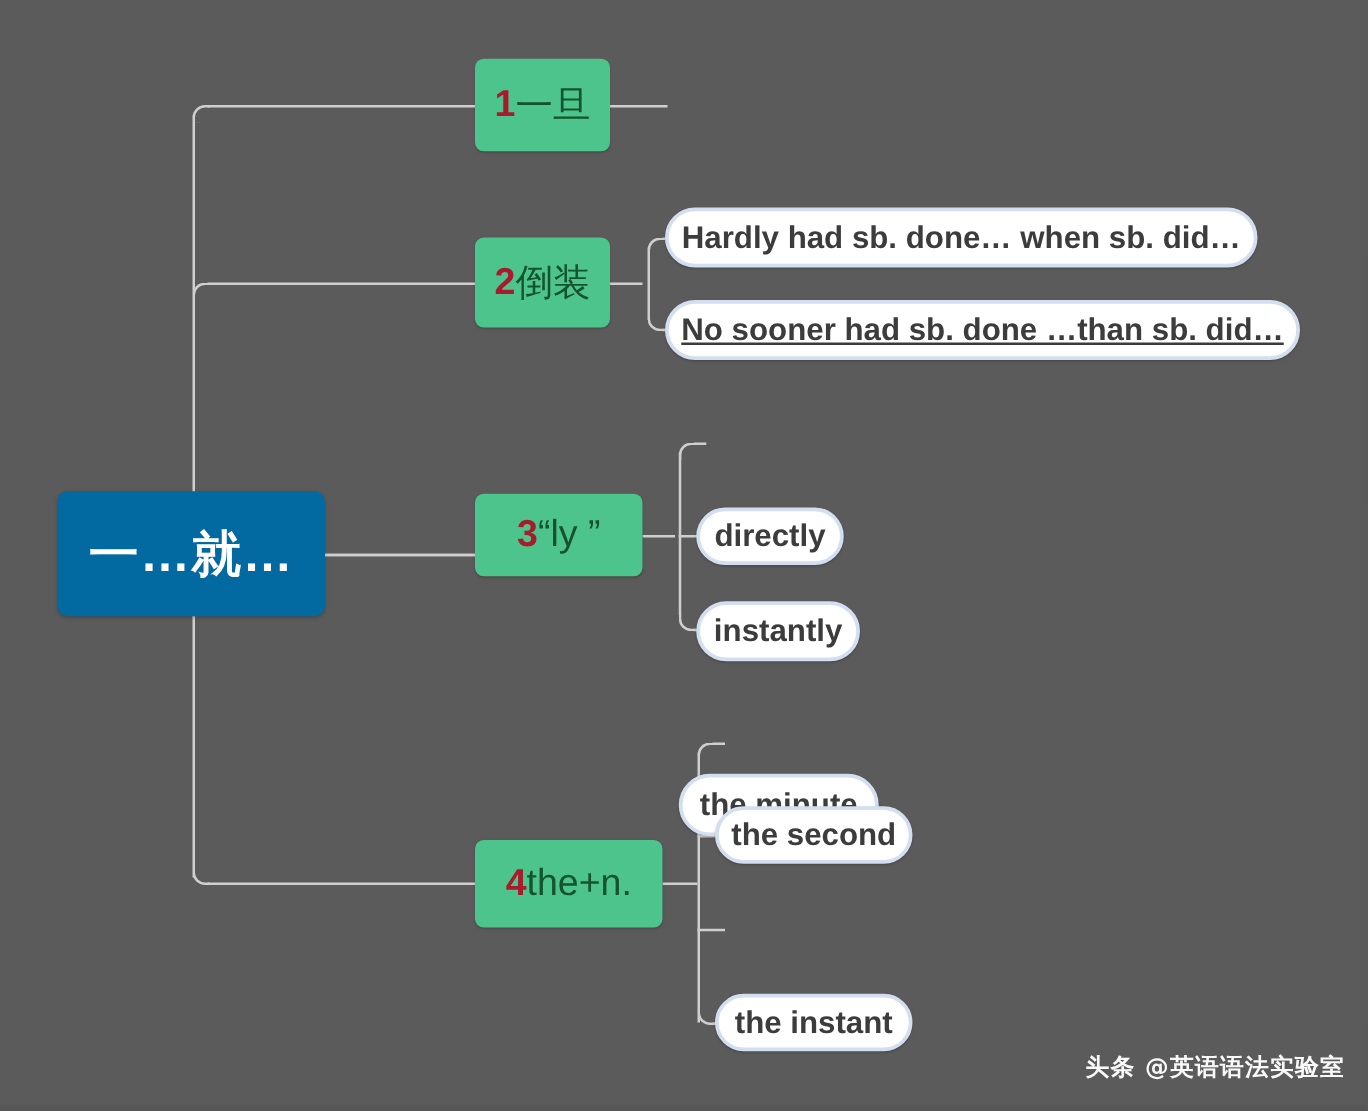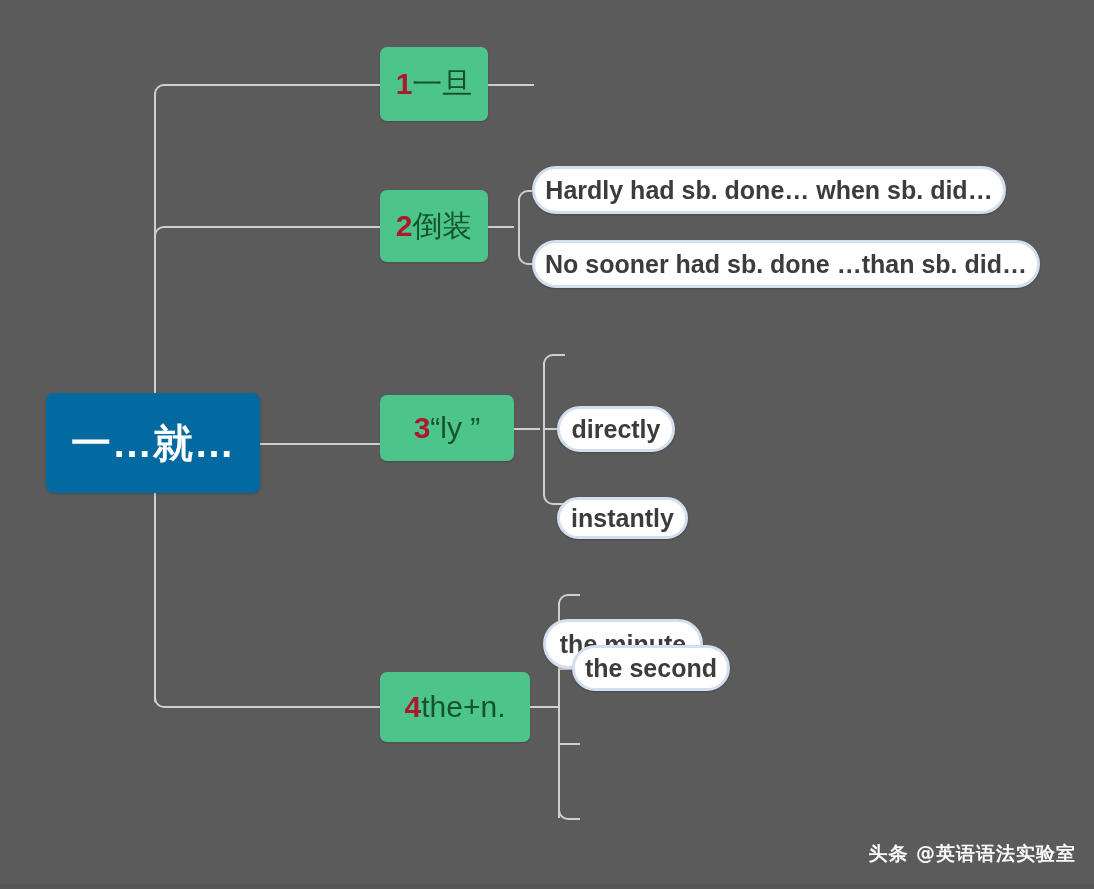--- a/index.html
+++ b/index.html
@@ -172,43 +172,46 @@
       <span class="ttl">一旦</span>
   </div>
 
   <div class="branch-node" style="left:380px; top:190px; width:108px; height:72px; font-size:30px;">
     <span class="idx">2</span>
       <span class="ttl">倒装</span>
   </div>
   <div class="leaf" style="left:532px; top:166px; width:474px; height:48px; font-size:25px;">
     <span>Hardly had sb. done… when sb. did…</span>
   </div>
-  <div class="leaf" style="left:532px; top:240px; width:508px; height:48px; font-size:25px;">
+  <div class="leaf" style="left:532px; top:240px; width:508px; height:48px; font-size:25px;text-decoration:underline;">
     <span>No sooner had sb. done …than sb. did…</span>
   </div>
 
   <div class="branch-node" style="left:380px; top:395px; width:134px; height:66px; font-size:30px;">
     <span class="idx">3</span>
       <span class="ttl"> “ly ”</span>
   </div>
   <div class="leaf" style="left:557px; top:406px; width:118px; height:46px; font-size:25px;">
     <span>directly</span>
   </div>
-  <div class="leaf" style="left:557px; top:481px; width:131px; height:42px; font-size:25px;margin-top:16px;">
+  <div class="leaf" style="left:557px; top:481px; width:131px; height:48px; font-size:25px;">
     <span>instantly</span>
   </div>
 
   <div class="branch-node" style="left:380px; top:672px; width:150px; height:70px; font-size:30px;">
     <span class="idx">4</span>
       <span class="ttl">the+n.</span>
   </div>
   <div class="leaf" style="left:543px; top:571px; width:160px; height:50px; font-size:25px;margin-top:48px;">
     <span>the minute</span>
   </div>
   <div class="leaf" style="left:572px; top:645px; width:158px; height:46px; font-size:25px;">
     <span>the second</span>
   </div>
+  <div class="leaf" style="left:572px; top:795px; width:158px; height:46px; font-size:25px;">
+    <span>the instant</span>
+  </div>
 
   <div id="watermark">头条 @英语语法实验室</div>
 
   <div id="bottom-strip"></div>
 
 </div>
 
 </body></html>

